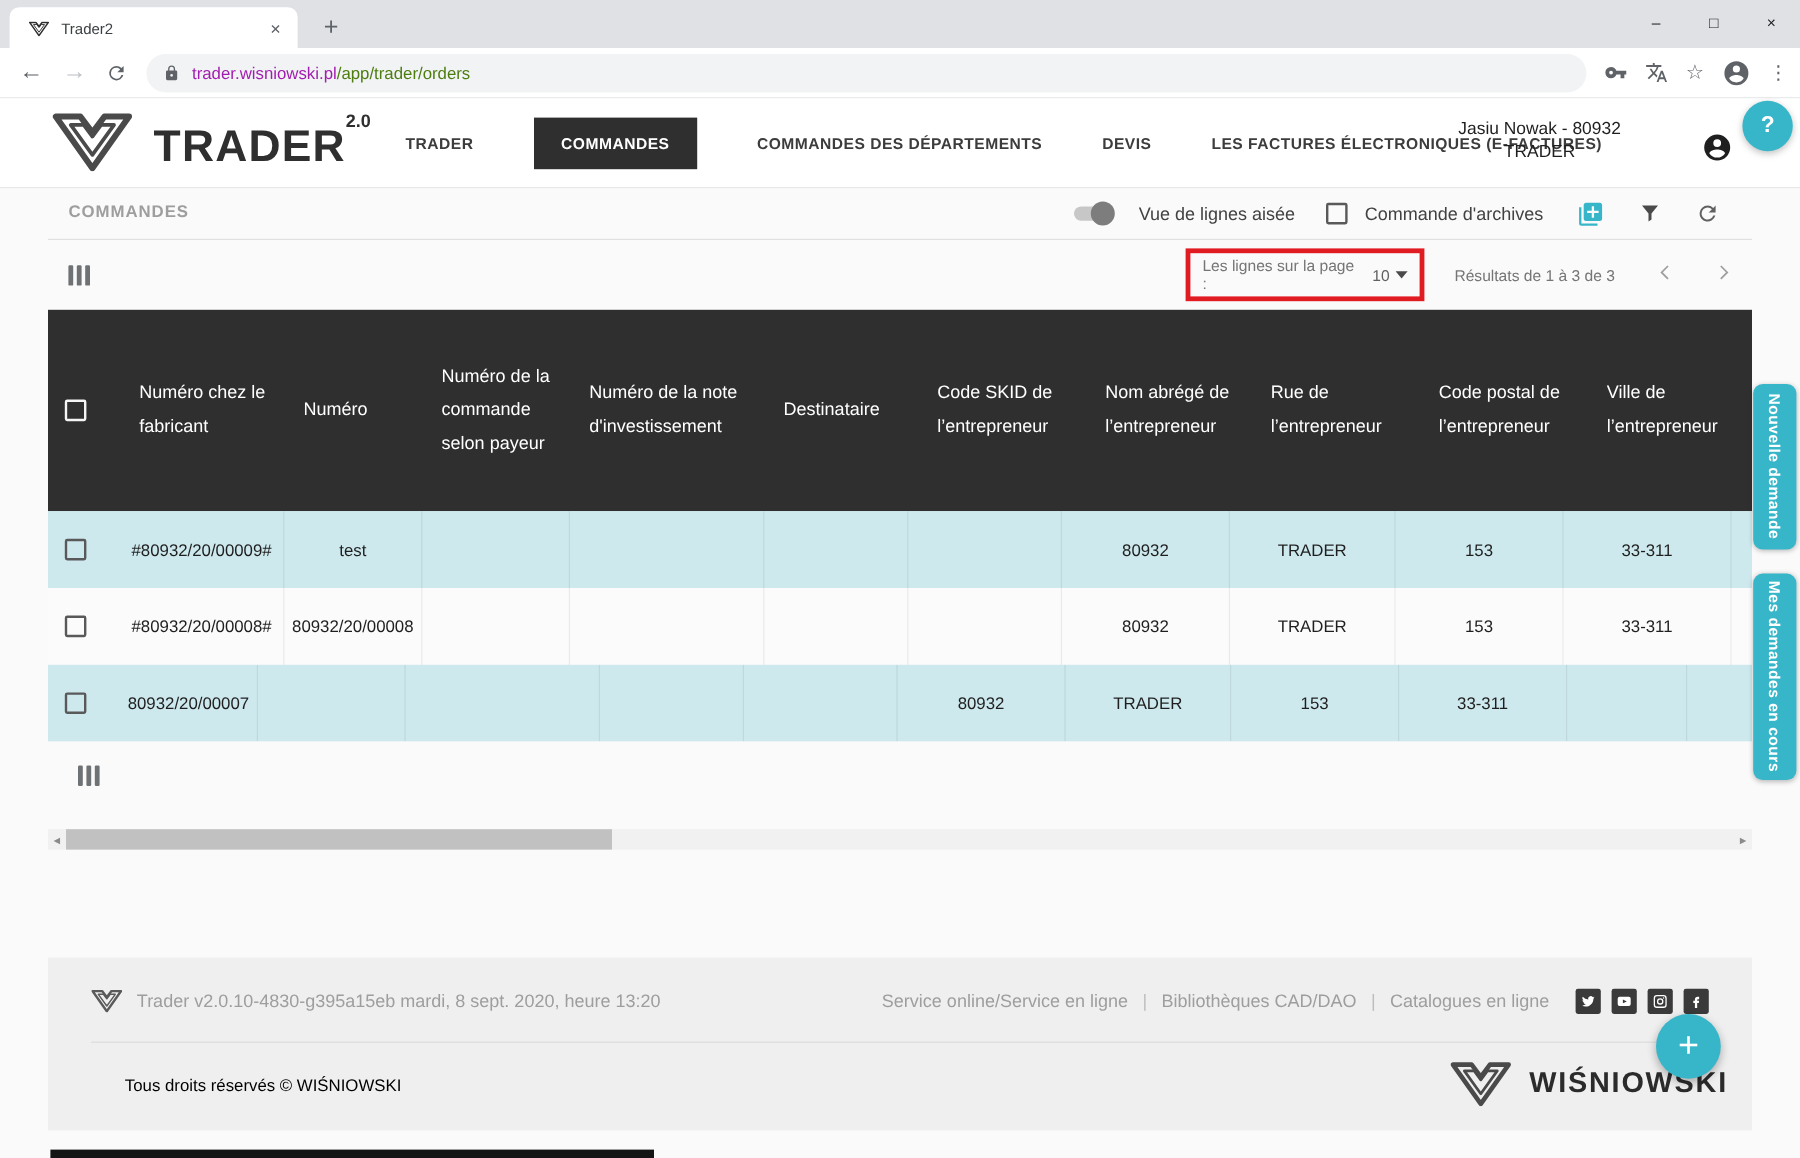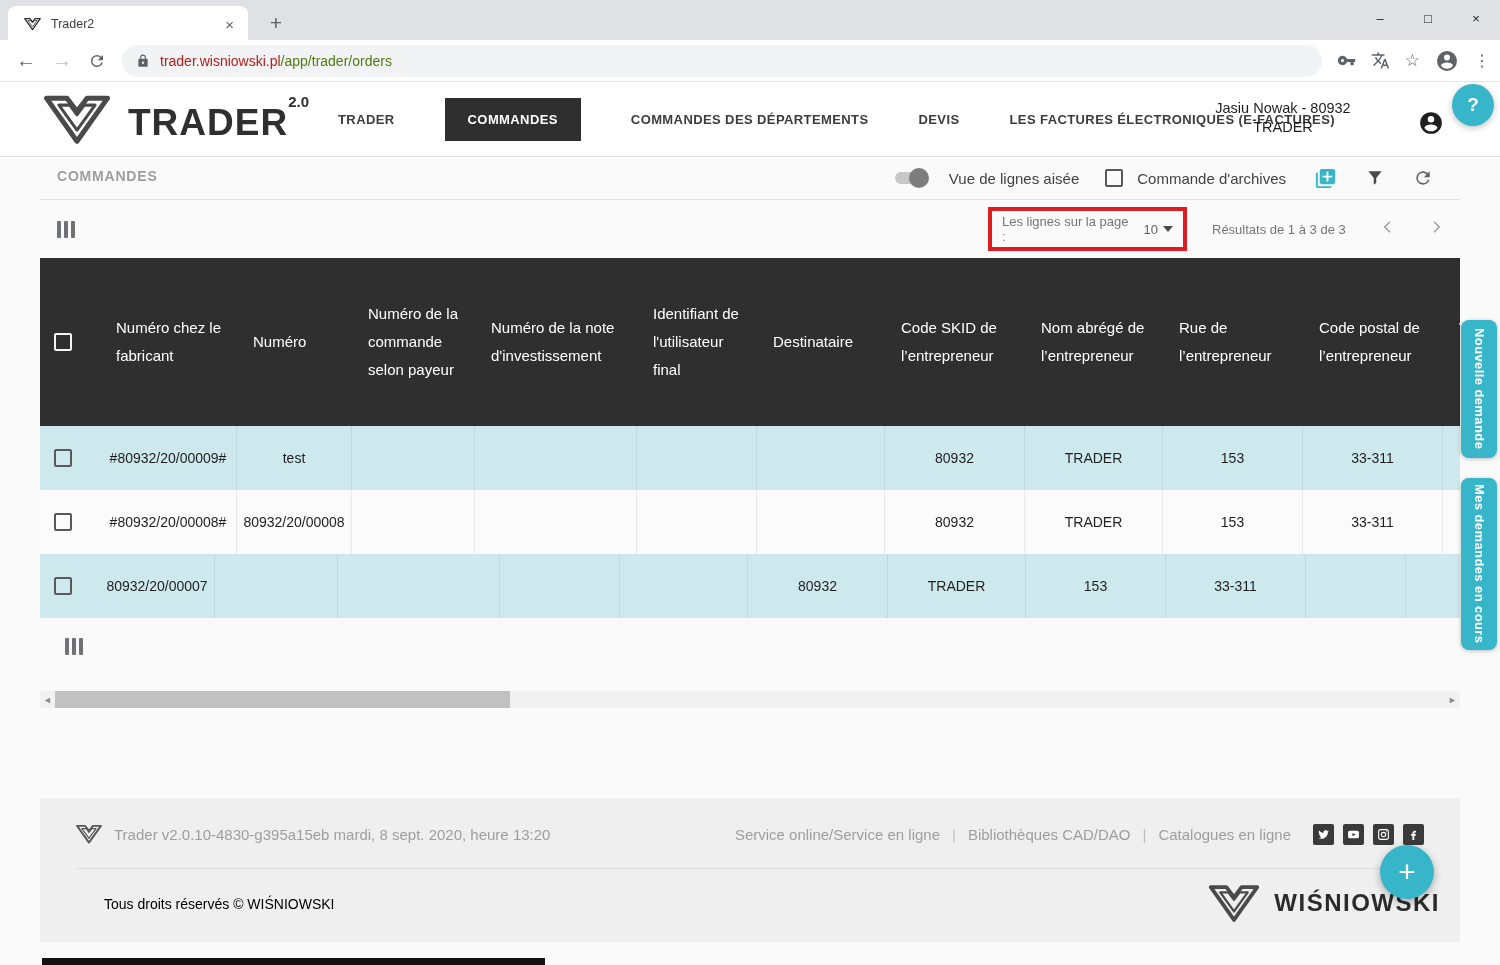--- a/index.html
+++ b/index.html
@@ -20,21 +20,21 @@
   #win-controls .wbtn { width:48px; height:36px; display:flex; align-items:center; justify-content:center;
                         color:#202124; font-size:13px; }
   #toolbar { left:0; top:40px; width:1500px; height:42px; background:#fff; border-bottom:1px solid #e4e6e8;
              display:flex; align-items:center; }
   .nav-arrow { font-size:20px; color:#5f6368; margin-left:16px; }
   .nav-arrow.disabled { color:#bdc1c6; }
   #reload-icon { margin-left:16px; }
   #omnibox { margin-left:16px; width:1205px; height:32px; background:#f1f3f4; border-radius:16px;
              display:flex; align-items:center; padding:0 14px; }
   #omnibox .url { font-size:14px; margin-left:10px; }
-  #omnibox .url .domain { color:#b91c1c; }
+  #omnibox .url .domain { color:#a21caf; }
   #omnibox .url .path { color:#4d7c0f; }
   .chrome-ic { margin-left:15px; display:flex; align-items:center; }
   #star-icon { font-size:17px; color:#5f6368; }
   #kebab-icon { font-size:16px; color:#5f6368; letter-spacing:0; margin-right:10px; }
 
   
   #app-header { left:0; top:82px; width:1500px; height:75px; background:#fff; border-bottom:1px solid #e2e2e2; }
   #brand { left:40px; top:93px; display:flex; align-items:center; }
   #brand .brand-text { font-size:37px; font-weight:800; letter-spacing:1px; color:#2f2f2f; margin-left:14px; }
   #brand sup { font-size:15px; font-weight:800; vertical-align:28px; letter-spacing:0; }
@@ -259,21 +259,20 @@
 
 <div id="table" class="abs">
   <div id="table-header">
       <div class="th cell-cb" style="width: 60px;">
         <span class="cbox light"></span>
       </div>
       <div class="th" style="width: 137px;">Numéro chez le fabricant</div>
       <div class="th" style="width: 115px;">Numéro</div>
       <div class="th" style="width: 123px;">Numéro de la commande selon payeur</div>
       <div class="th" style="width: 162px;">Numéro de la note d'investissement</div>
-      <div class="th" style="width: 120px;">Identifiant de l'utilisateur final</div>
       <div class="th" style="width: 128px;">Destinataire</div>
       <div class="th" style="width: 140px;">Code SKID de l’entrepreneur</div>
       <div class="th" style="width: 138px;">Nom abrégé de l’entrepreneur</div>
       <div class="th" style="width: 140px;">Rue de l’entrepreneur</div>
       <div class="th" style="width: 140px;">Code postal de l’entrepreneur</div>
       <div class="th" style="width: 100px;">Ville de l’entrepreneur</div>
     </div>
   <div id="table-body">
       <div class="trow hl">
         <div class="td cell-cb" style="width: 60px;">

